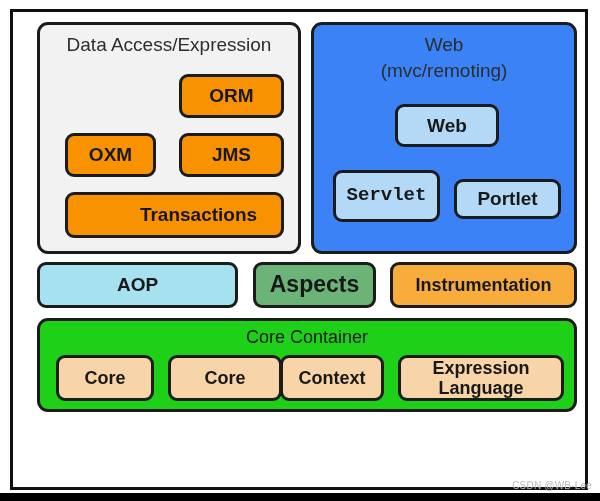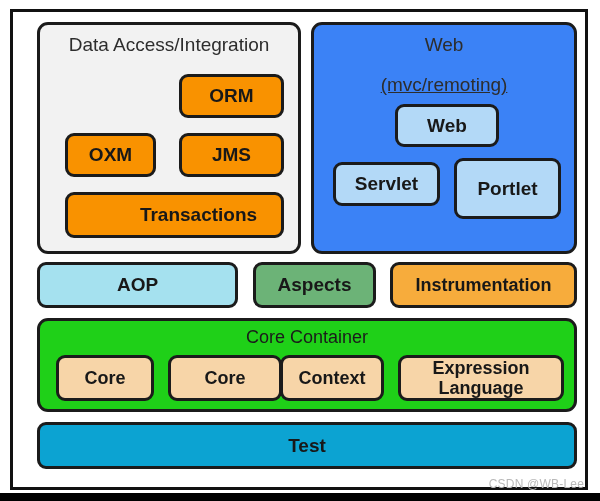--- a/index.html
+++ b/index.html
@@ -79,60 +79,59 @@
     width: 266px;
     height: 232px;
     background: #3b82f6;
   }
   #panel-web .panel-title {
     font-size: 19px;
     margin-top: 9px;
   }
   #panel-web .panel-title .sub {
     display: block;
-    margin-top: 18px;
-    text-decoration: underline;
+    margin-top: 4px;
   }
 
   .orange-node {
     background: #f99200;
     font-size: 19px;
   }
   .blue-node {
     background: #b3d9f7;
     font-size: 19px;
   }
 
   
   #node-jdbc  { position:absolute; left: 25px;  top: 49px;  width: 105px; height: 44px; }
   #node-orm   { position:absolute; left: 139px; top: 49px;  width: 105px; height: 44px; }
   #node-oxm   { position:absolute; left: 25px;  top: 108px; width: 91px; height: 44px; }
   #node-jms   { position:absolute; left: 139px; top: 108px; width: 105px; height: 44px; }
   #node-transactions { position:absolute; left: 25px; top: 167px; width: 219px; height: 46px; padding-left: 48px; }
 
   
   #node-web     { position:absolute; left: 81px;  top: 79px;  width: 104px; height: 43px; }
-  #node-servlet { position:absolute; left: 19px;  top: 137px; width: 107px; height: 44px; }
-  #node-portlet { position:absolute; left: 140px; top: 133px; width: 107px; height: 61px; }
+  #node-servlet { position:absolute; left: 19px;  top: 145px; width: 107px; height: 52px; font-family: Liberation Mono, monospace; }
+  #node-portlet { position:absolute; left: 140px; top: 154px; width: 107px; height: 40px; }
 
   
   #row-middle {
     position: absolute;
     left: 14px;
     top: 240px;
     width: 540px;
     height: 46px;
   }
   #node-aop {
     position: absolute; left: 0px; top: 0px; width: 201px; height: 46px;
     background: #a5e1ef; font-size: 19px;
   }
   #node-aspects {
     position: absolute; left: 216px; top: 0px; width: 123px; height: 46px;
-    background: #6cb377; font-size: 19px;
+    background: #6cb377; font-size: 23px;
   }
   #node-instrumentation {
     position: absolute; left: 353px; top: 0px; width: 187px; height: 46px;
     background: #f7ac3c; font-size: 18px;
   }
 
   
   #panel-core {
     left: 14px;
     top: 296px;
@@ -161,23 +160,23 @@
     top: 400px;
     width: 540px;
     height: 47px;
     background: #0ca3d2;
     font-size: 19px;
   }
 
   
   #watermark {
     position: absolute;
-    right: 16px;
+    right: 8px;
     bottom: 10px;
-    font-size: 12px;
+    font-size: 10px;
     color: #b9b9b9;
     letter-spacing: 0.2px;
     font-family: "Liberation Sans", sans-serif;
     white-space: nowrap;
   }
   #bottom-strip {
     position: absolute;
     left: 0;
     bottom: 0;
     width: 600px;
@@ -187,21 +186,21 @@
 </style>
 </head>
 <body>
 
 <div id="diagram-root">
   <div id="outer-frame"></div>
 
   <div id="inner-area">
 
     <div class="panel" id="panel-data-access">
-      <div class="panel-title">Data Access/Integration</div>
+      <div class="panel-title">Data Access/Expression</div>
 
 
       <div class="node orange-node" id="node-orm">ORM</div>
 
       <div class="node orange-node" id="node-oxm">OXM</div>
 
       <div class="node orange-node" id="node-jms">JMS</div>
 
       <div class="node orange-node" id="node-transactions">Transactions</div>
     </div>
@@ -232,20 +231,19 @@
 
       <div class="node tan-node" id="node-beans">Core</div>
 
       <div class="node tan-node" id="node-core">Core</div>
 
       <div class="node tan-node" id="node-context">Context</div>
 
       <div class="node tan-node" id="node-expression">Expression Language</div>
     </div>
 
-    <div class="node" id="node-test">Test</div>
 
   </div>
 
   <div id="watermark">CSDN @WB-Lee</div>
 
   <div id="bottom-strip"></div>
 </div>
 
 </body></html>

